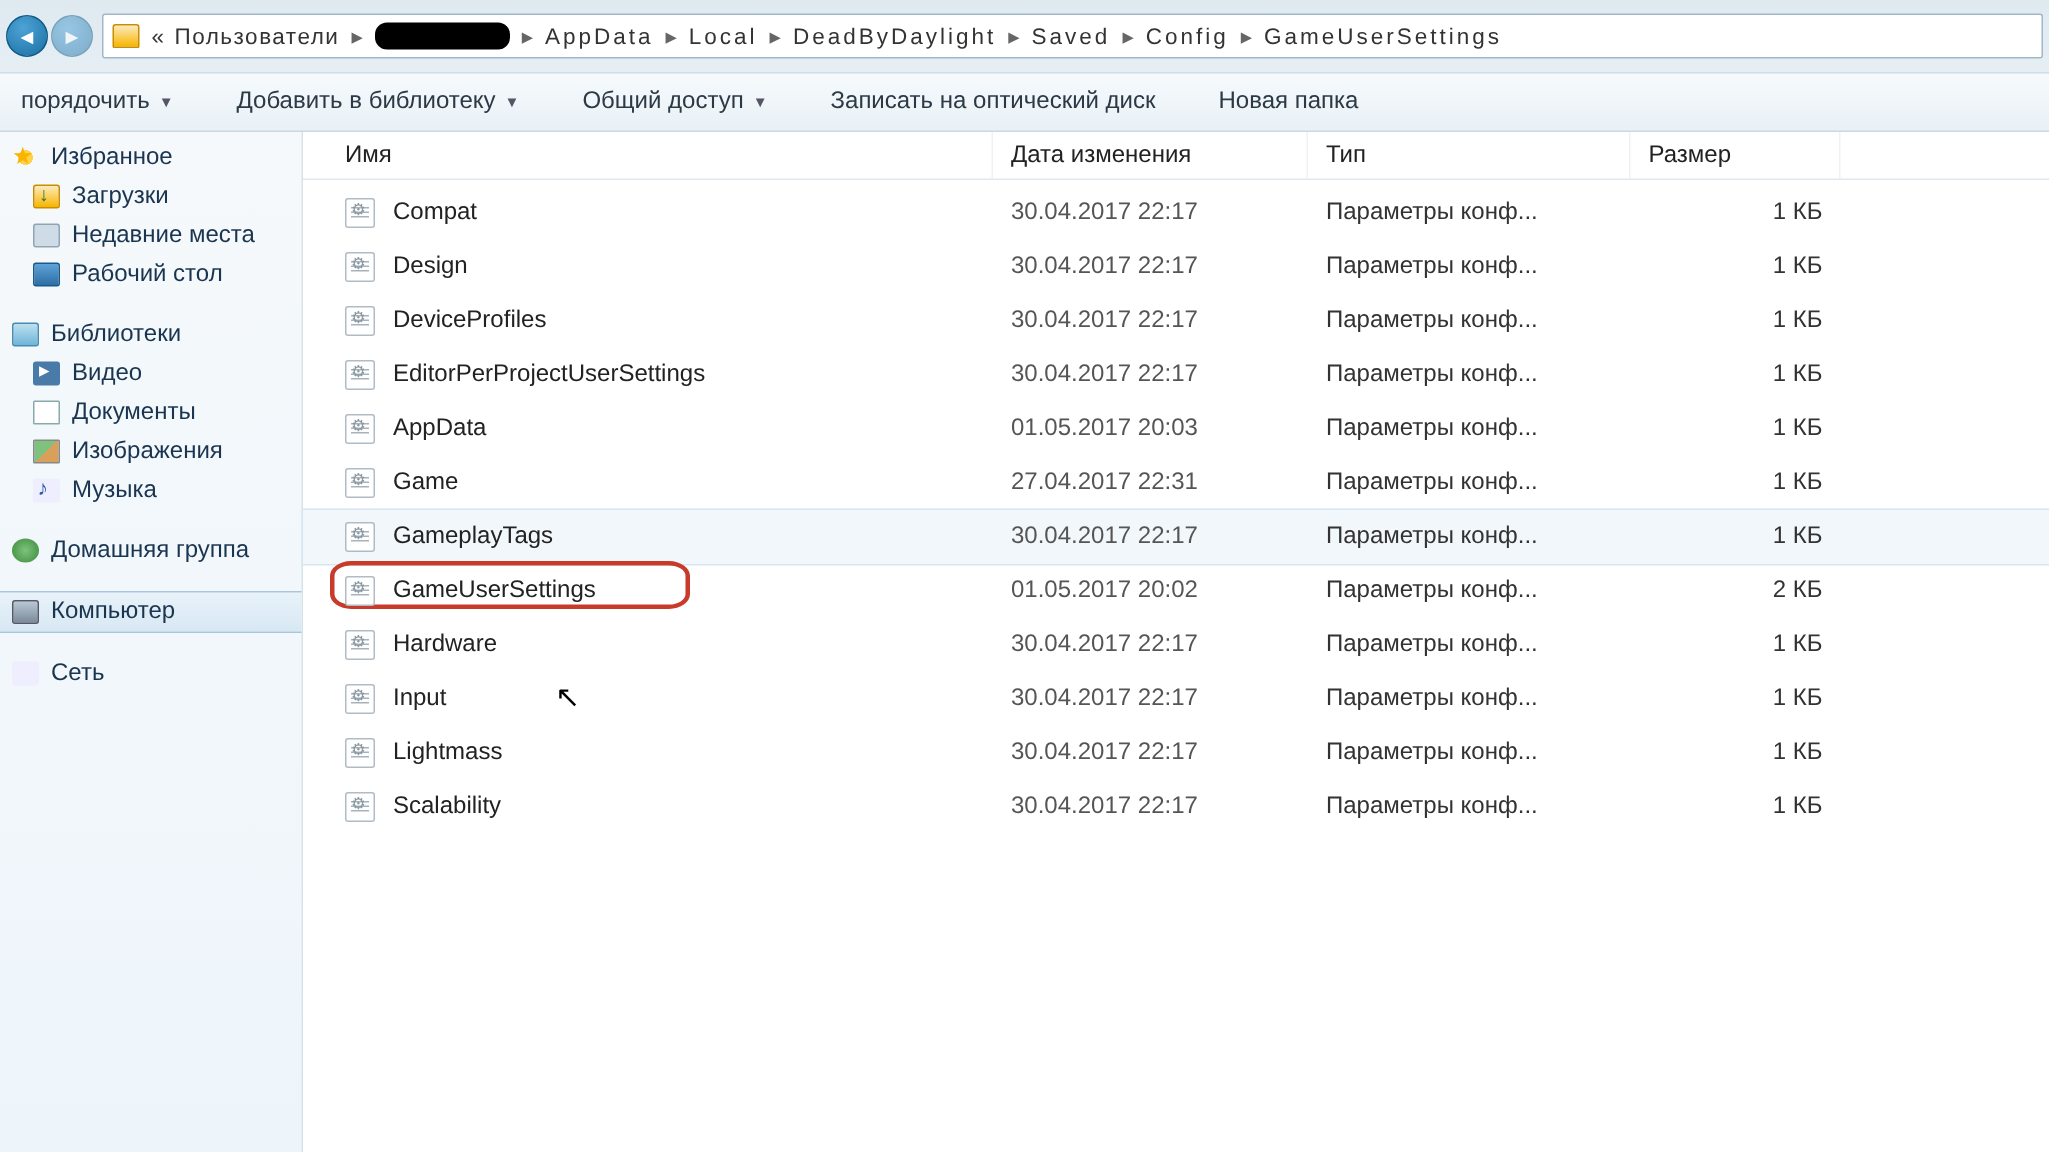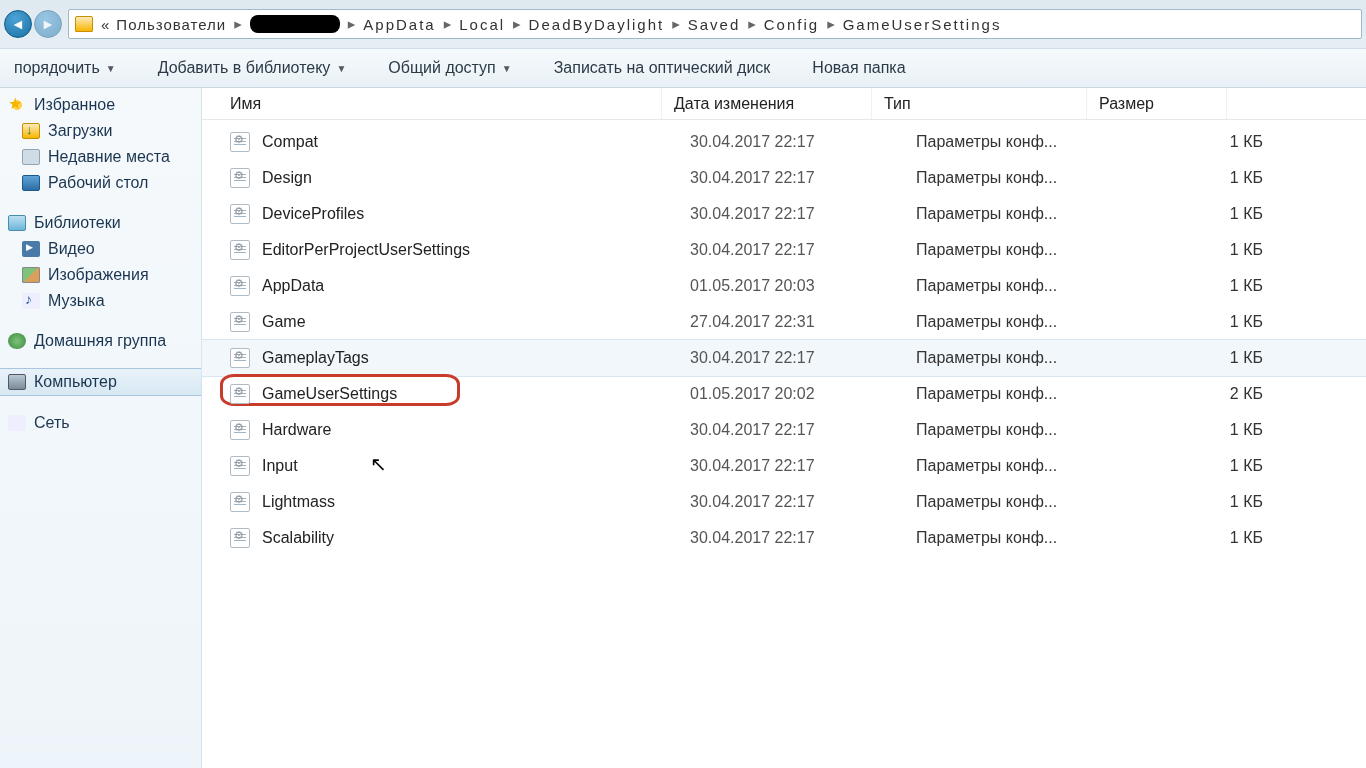--- a/index.html
+++ b/index.html
@@ -41,21 +41,21 @@
 .sic.comp { background: linear-gradient(180deg,#b8c8d5,#7a8a98); border:1px solid #556; border-radius:2px; }
 .sic.net { background:#eef; border-radius:2px; position:relative; }
 .filepane { flex: 1; }
 .colheaders { display: flex; height: 32px; border-bottom: 1px solid #e2e8ec; font-size: 16px; color: #222; align-items: center; }
 .colheaders > div { padding: 0 12px; border-right: 1px solid #eef2f5; height: 100%; display: flex; align-items: center; }
 .col-name { width: 460px; padding-left: 28px !important; }
 .col-date { width: 210px; }
 .col-type { width: 215px; }
 .col-size { width: 140px; justify-content: flex-start; }
 .filelist { padding-top: 4px; }
-.filerow { display: flex; height: 36px; align-items: center; font-size: 16px; color: #222; position: relative; gap: 16px; }
+.filerow { display: flex; height: 36px; align-items: center; font-size: 16px; color: #222; position: relative; }
 .filerow.hovered { background: #f2f7fb; outline: 1px solid #d6e6f2; }
 .filerow .cell { padding: 0 12px; }
 .cell.c-name { width: 460px; display: flex; align-items: center; gap: 12px; padding-left: 28px; }
 .cell.c-date { width: 210px; color: #555; }
 .cell.c-type { width: 215px; color: #333; }
 .cell.c-size { width: 140px; text-align: right; color: #333; }
 .fileicon { width: 20px; height: 20px; background: #fff; border: 1px solid #b0bcc5; border-radius: 2px; position: relative; flex-shrink: 0; }
 .fileicon::before { content:""; position:absolute; left:3px; top:5px; width:12px; height:1px; background:#a8b2ba; box-shadow: 0 3px 0 #a8b2ba, 0 6px 0 #a8b2ba; }
 .fileicon::after { content:"⚙"; position:absolute; left:3px; top:0px; font-size:11px; color:#8a98a2; }
 .circled { position: absolute; left: 18px; top: -2px; width: 240px; height: 32px; border: 3px solid #c83a2a; border-radius: 14px / 10px; pointer-events: none; }
@@ -141,20 +141,24 @@
       <div class="sidegroup">
         <div class="sideitem sidehead">
             <span class="sic lib"></span>
             <span>Библиотеки</span>
           </div>
         <div class="sideitem">
             <span class="sic vid"></span>
             <span>Видео</span>
           </div>
         <div class="sideitem">
+            <span class="sic doc"></span>
+            <span>Документы</span>
+          </div>
+        <div class="sideitem">
             <span class="sic img"></span>
             <span>Изображения</span>
           </div>
         <div class="sideitem">
             <span class="sic mus"></span>
             <span>Музыка</span>
           </div>
       </div>
       <div class="sidegroup">
         <div class="sideitem sidehead">

